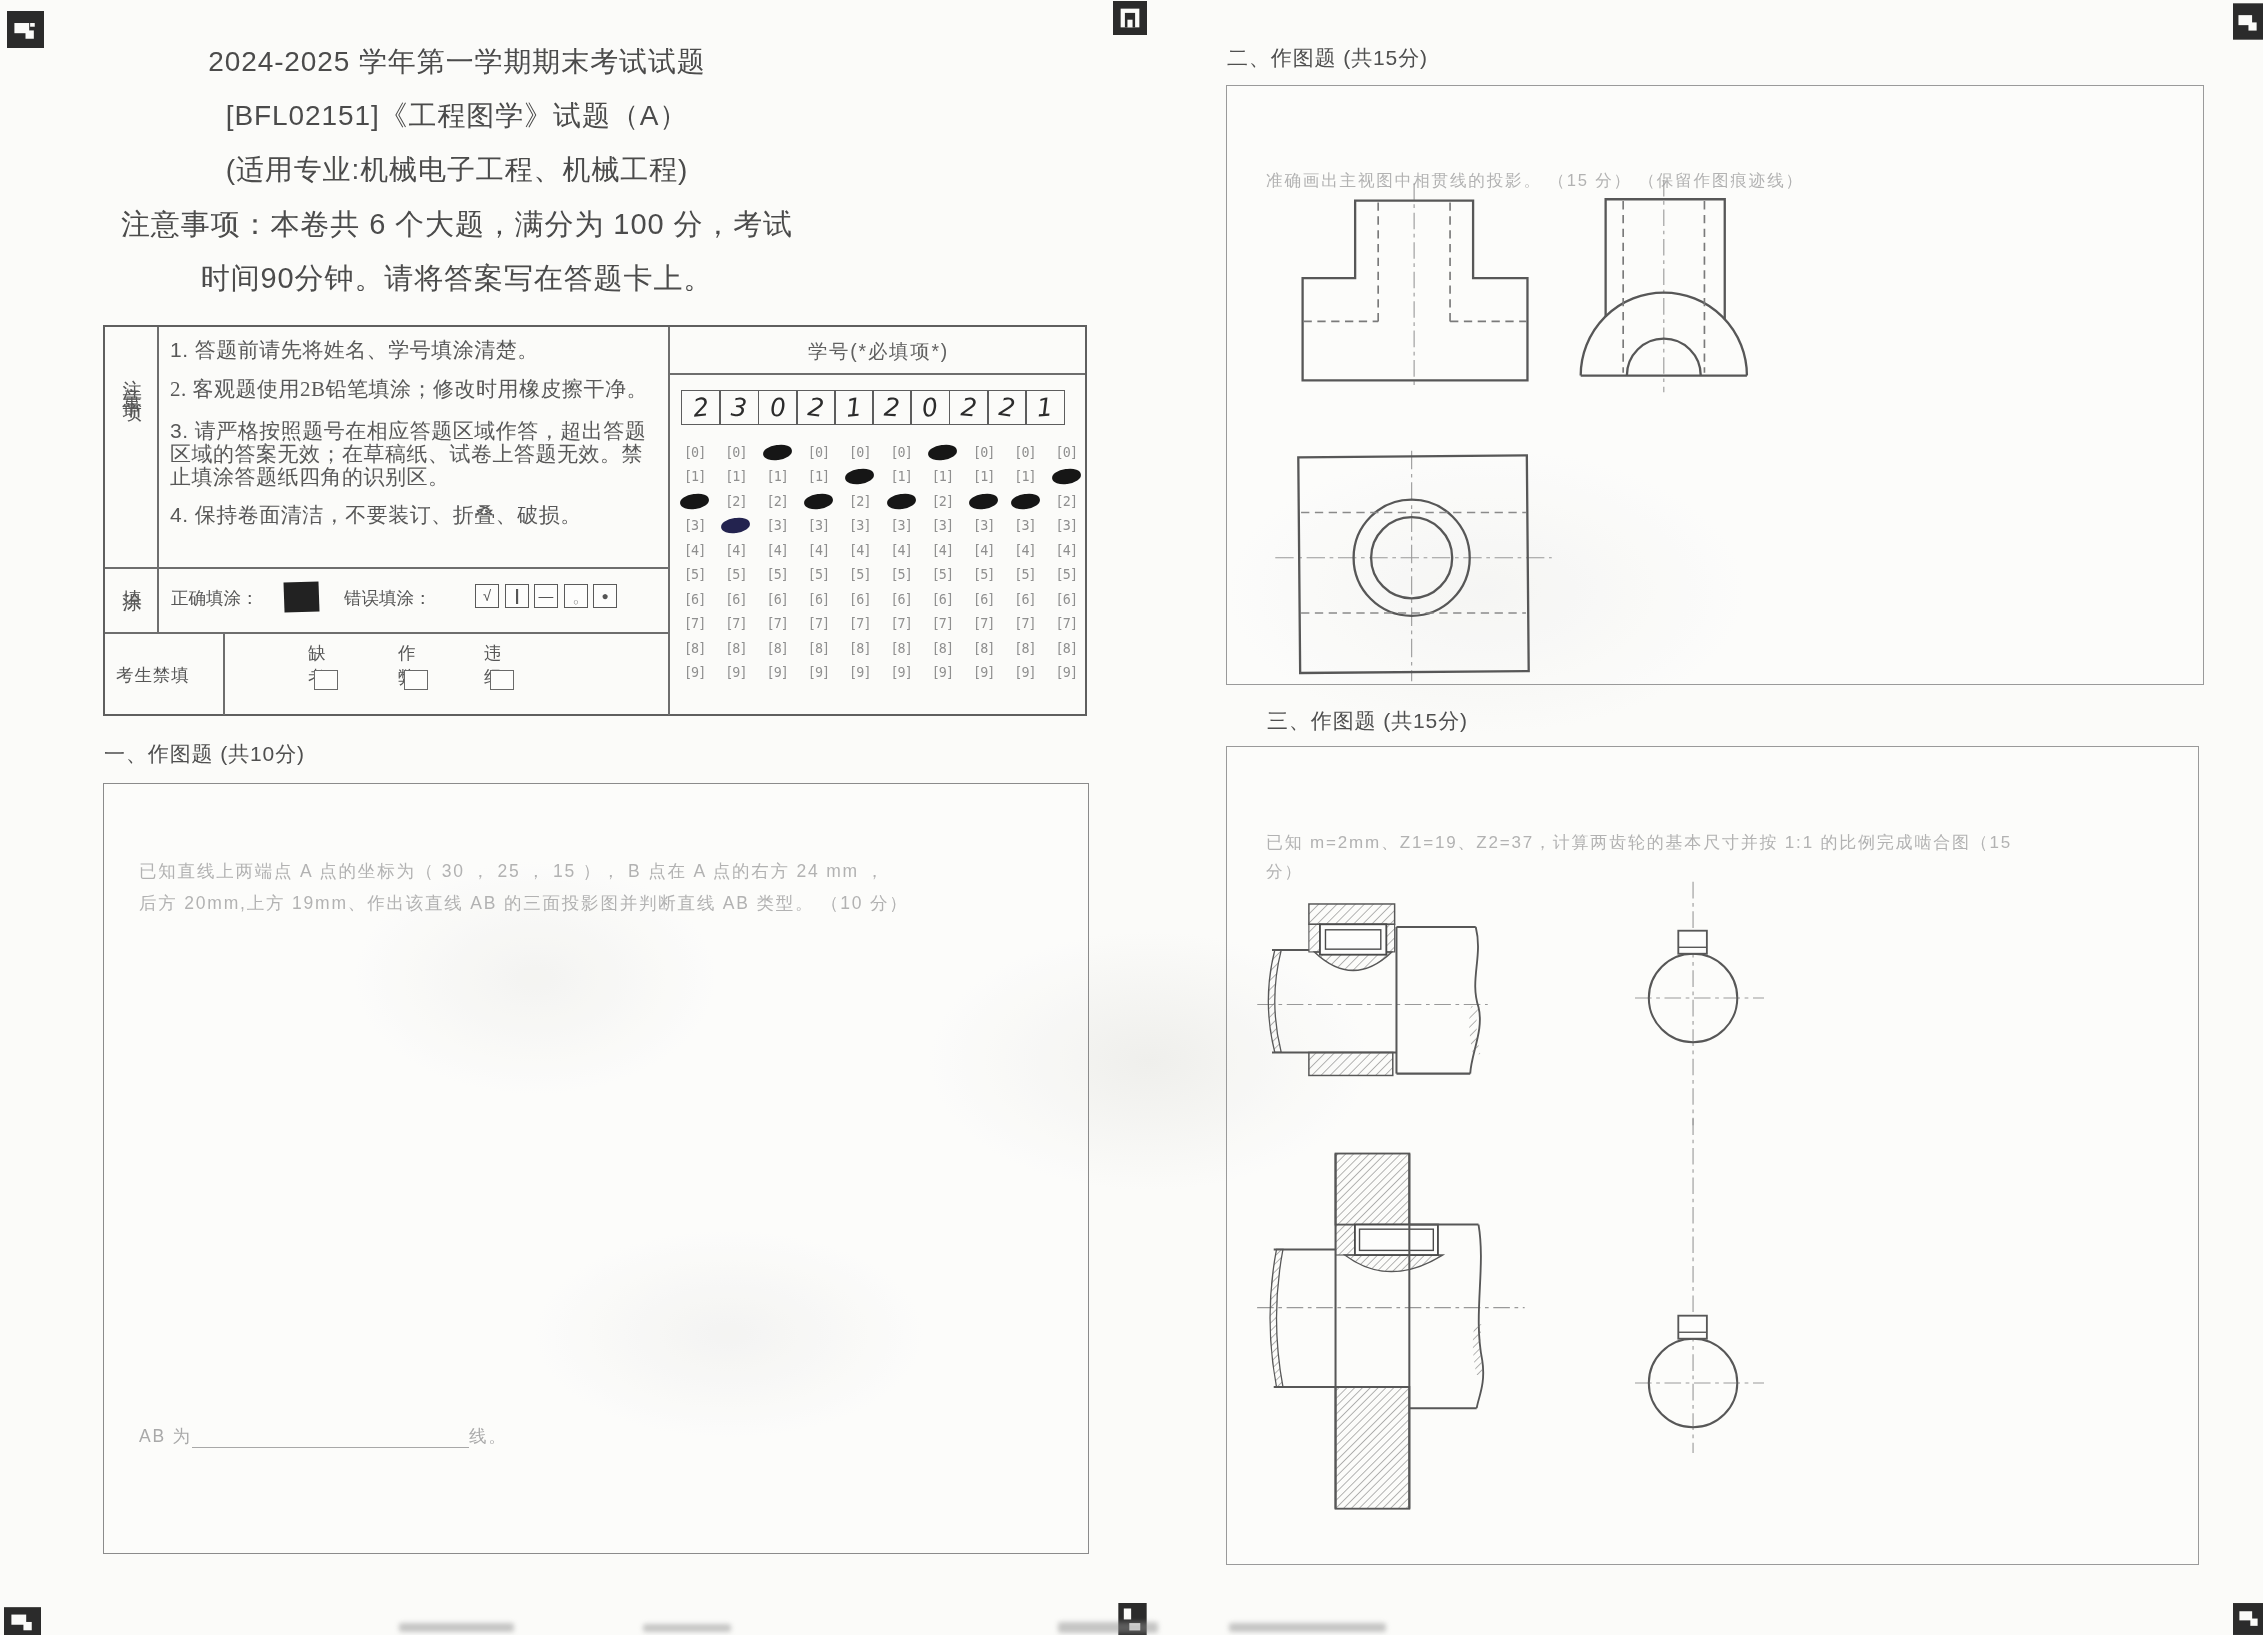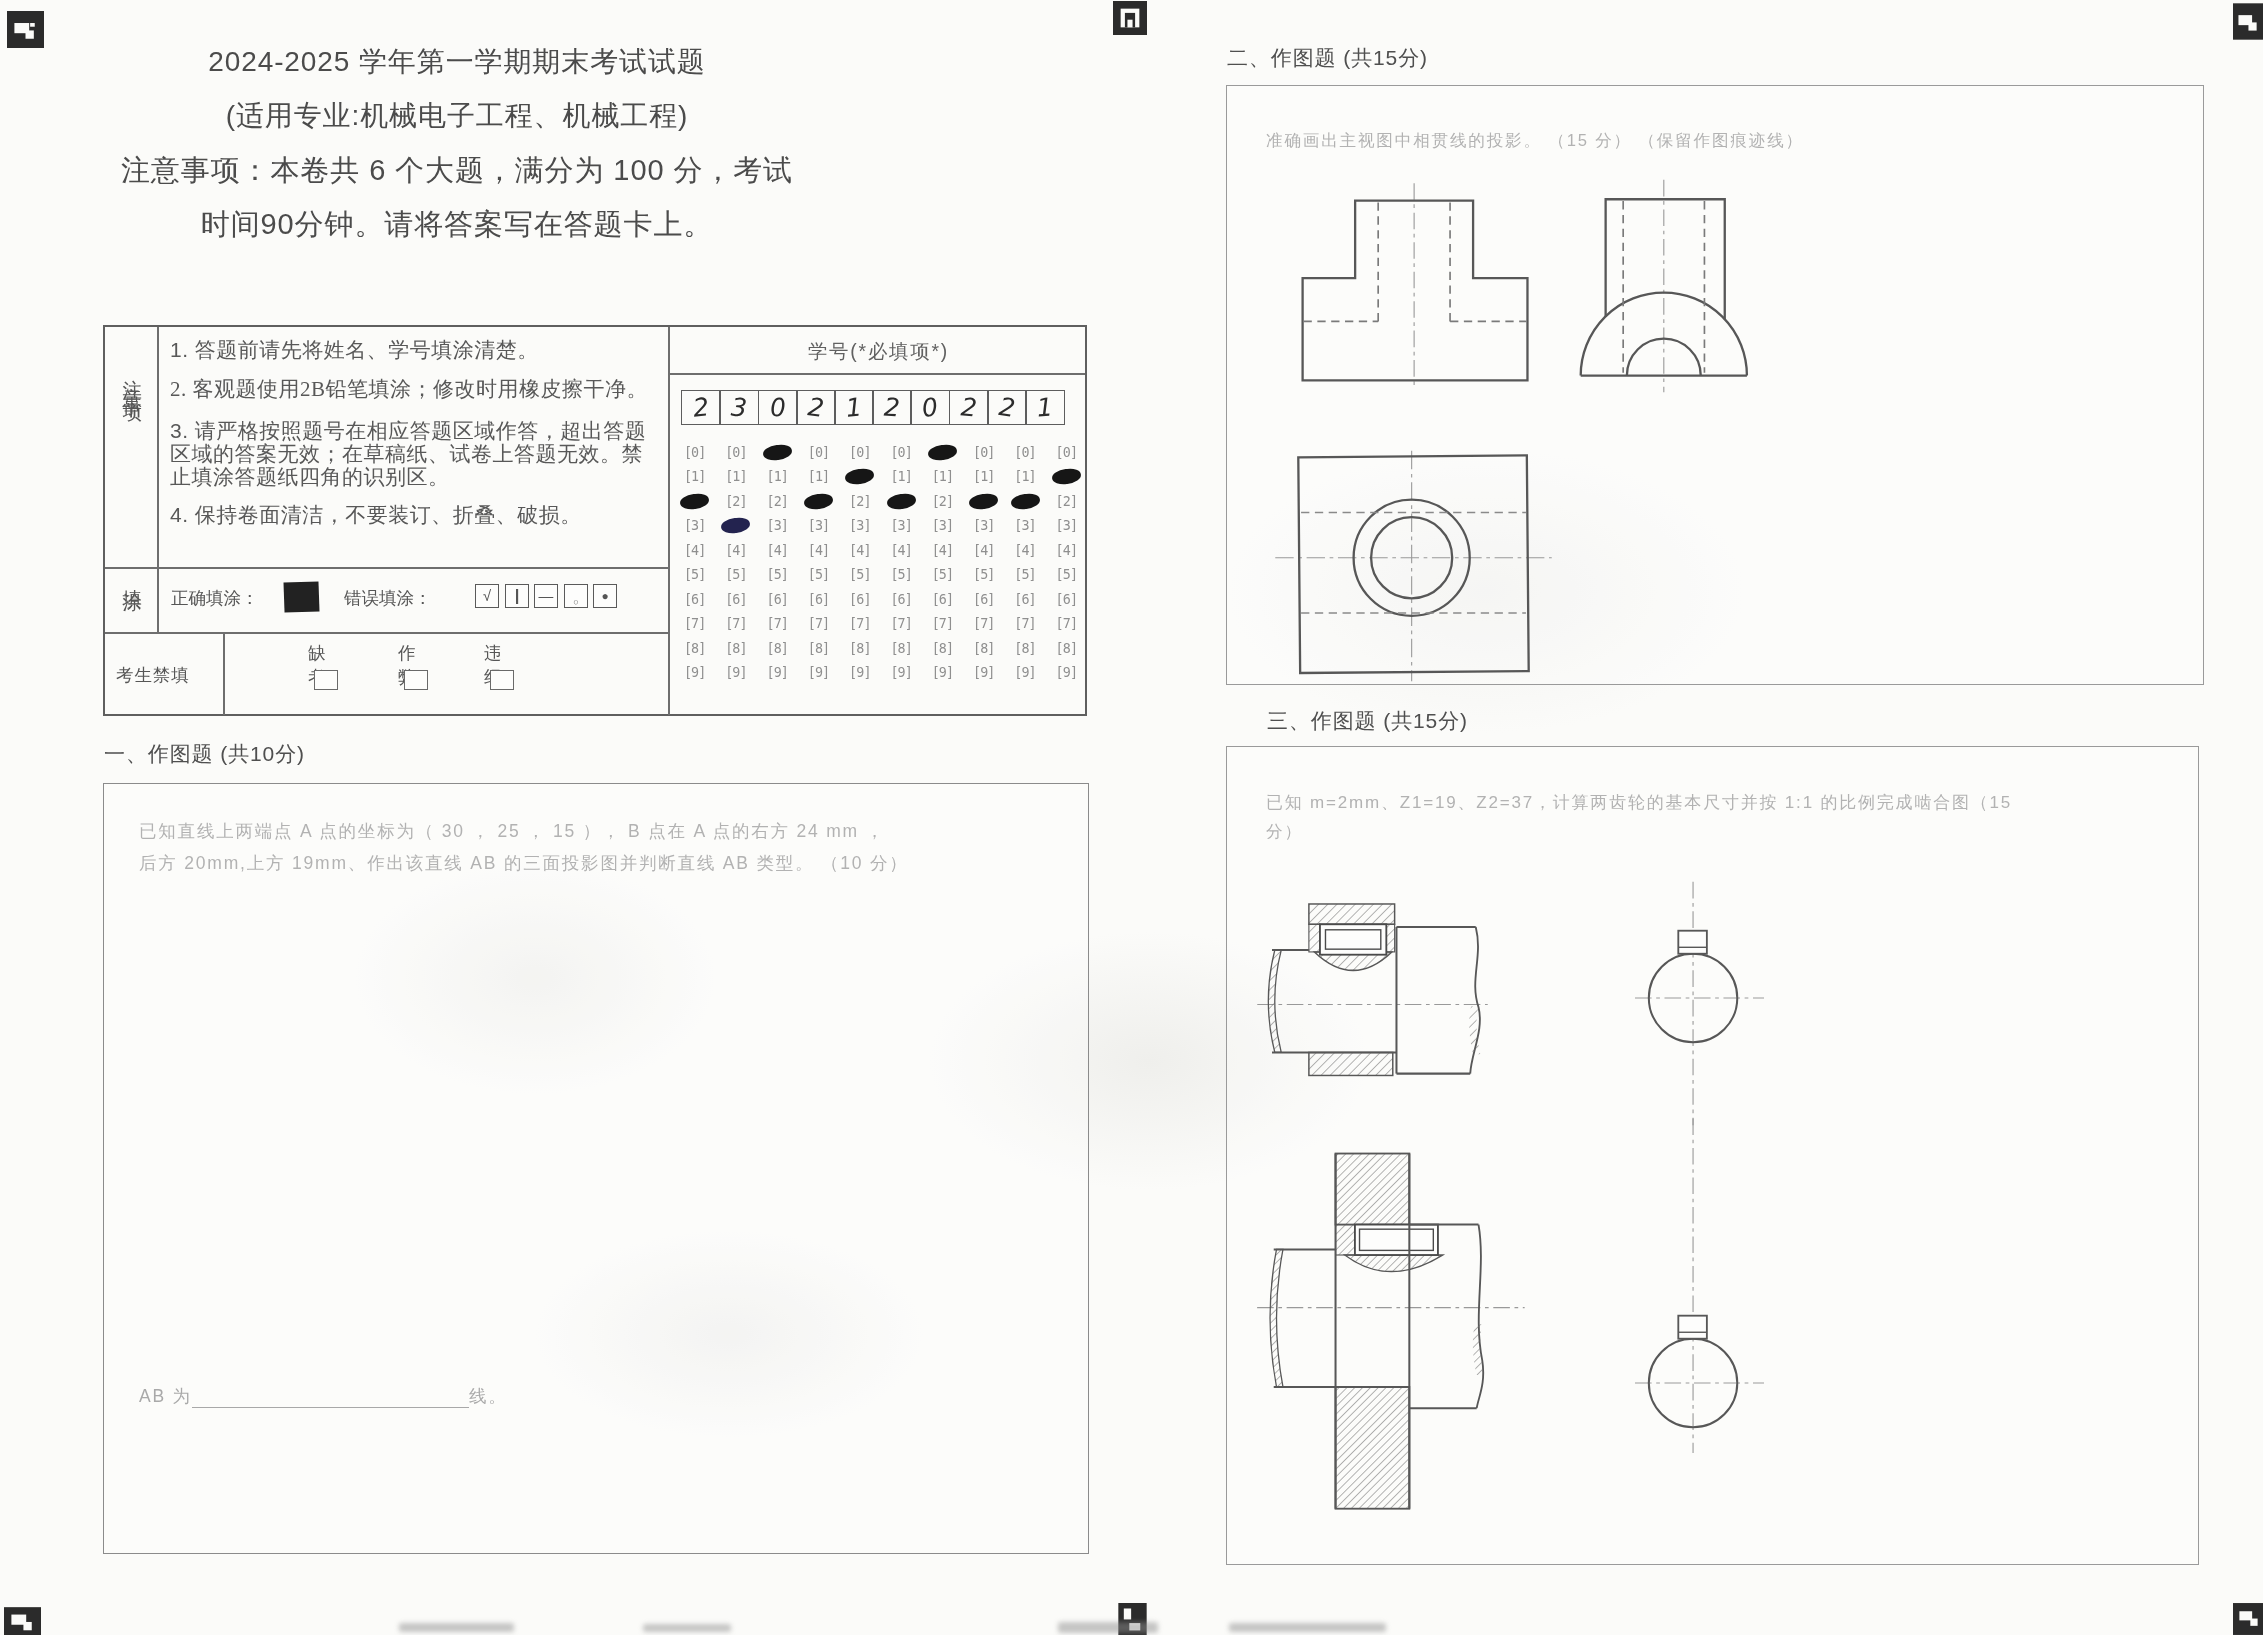--- a/index.html
+++ b/index.html
@@ -36,21 +36,21 @@
   .digit-cell span{font-family:"DejaVu Sans",sans-serif;font-style:italic;font-size:25px;color:#2c2c2c;}
   .bubble-grid{position:absolute;display:grid;grid-template-columns:repeat(10,1fr);grid-template-rows:repeat(10,1fr);}
   .bubble-cell{display:flex;align-items:center;justify-content:center;
                font-family:"DejaVu Sans Mono",monospace;font-size:13.4px;color:#8f8f8f;letter-spacing:-0.9px;}
   .blob{display:inline-block;width:29px;height:14.8px;background:#161616;border-radius:50% 45% 50% 48%;transform:rotate(-7deg);}
   .blob.blue{background:#23234f;}
   
   .qheader{font-size:21px;color:#4f4f4f;letter-spacing:0.9px;}
   .qbox{position:absolute;border:1.8px solid #8b8b8b;box-sizing:border-box;background:rgba(255,255,255,0.25);}
   .qbox.light{border-color:#9a9a9a;border-width:1.7px;}
-  .fainttext{font-size:17.5px;color:#b2b2b2;letter-spacing:1.8px;white-space:nowrap;}
+  .fainttext{font-size:17.5px;color:#b2b2b2;letter-spacing:1.8px;white-space:nowrap;margin-top:40px;}
   .ansline{display:inline-block;width:277px;border-bottom:1.5px solid #a8a8a8;height:18.5px;vertical-align:bottom;}
   .smudge{position:absolute;background:#8f8f8f;opacity:.5;filter:blur(2.8px);border-radius:2.8px;}
   svg{display:block;}
 </style>
 </head>
 <body>
 
 <div class="sheet">
 
   <div class="marker" style="left:7.4px;top:11px;">
@@ -93,20 +93,21 @@
   <div class="marker" style="left:2233px;top:1603px;">
     <svg width="31" height="32" viewBox="0 0 34 35">
         <rect width="34" height="35" fill="#2b2b2b"></rect>
         <rect x="7" y="9" width="14" height="10" fill="#fbfbf9"></rect>
         <rect x="19" y="17" width="8" height="8" fill="#fbfbf9"></rect>
       </svg>
   </div>
 
   <div class="abs" id="title-block" style="left:111px;top:35px;width:692px;">
       <div class="title-line">2024-2025 学年第一学期期末考试试题</div>
+      <div class="title-line">[BFL02151]《工程图学》试题（A）</div>
       <div class="title-line">(适用专业:机械电子工程、机械工程)</div>
       <div class="title-line big">注意事项：本卷共 6 个大题，满分为 100 分，考试</div>
       <div class="title-line big">时间90分钟。请将答案写在答题卡上。</div>
     </div>
 
   <div class="itable">
 
     <div class="vline" style="left:52px;top:0;height:305px;"></div>
     <div class="vline" style="left:563px;top:0;height:388px;"></div>
     <div class="hline" style="left:0;top:240px;width:563px;"></div>

